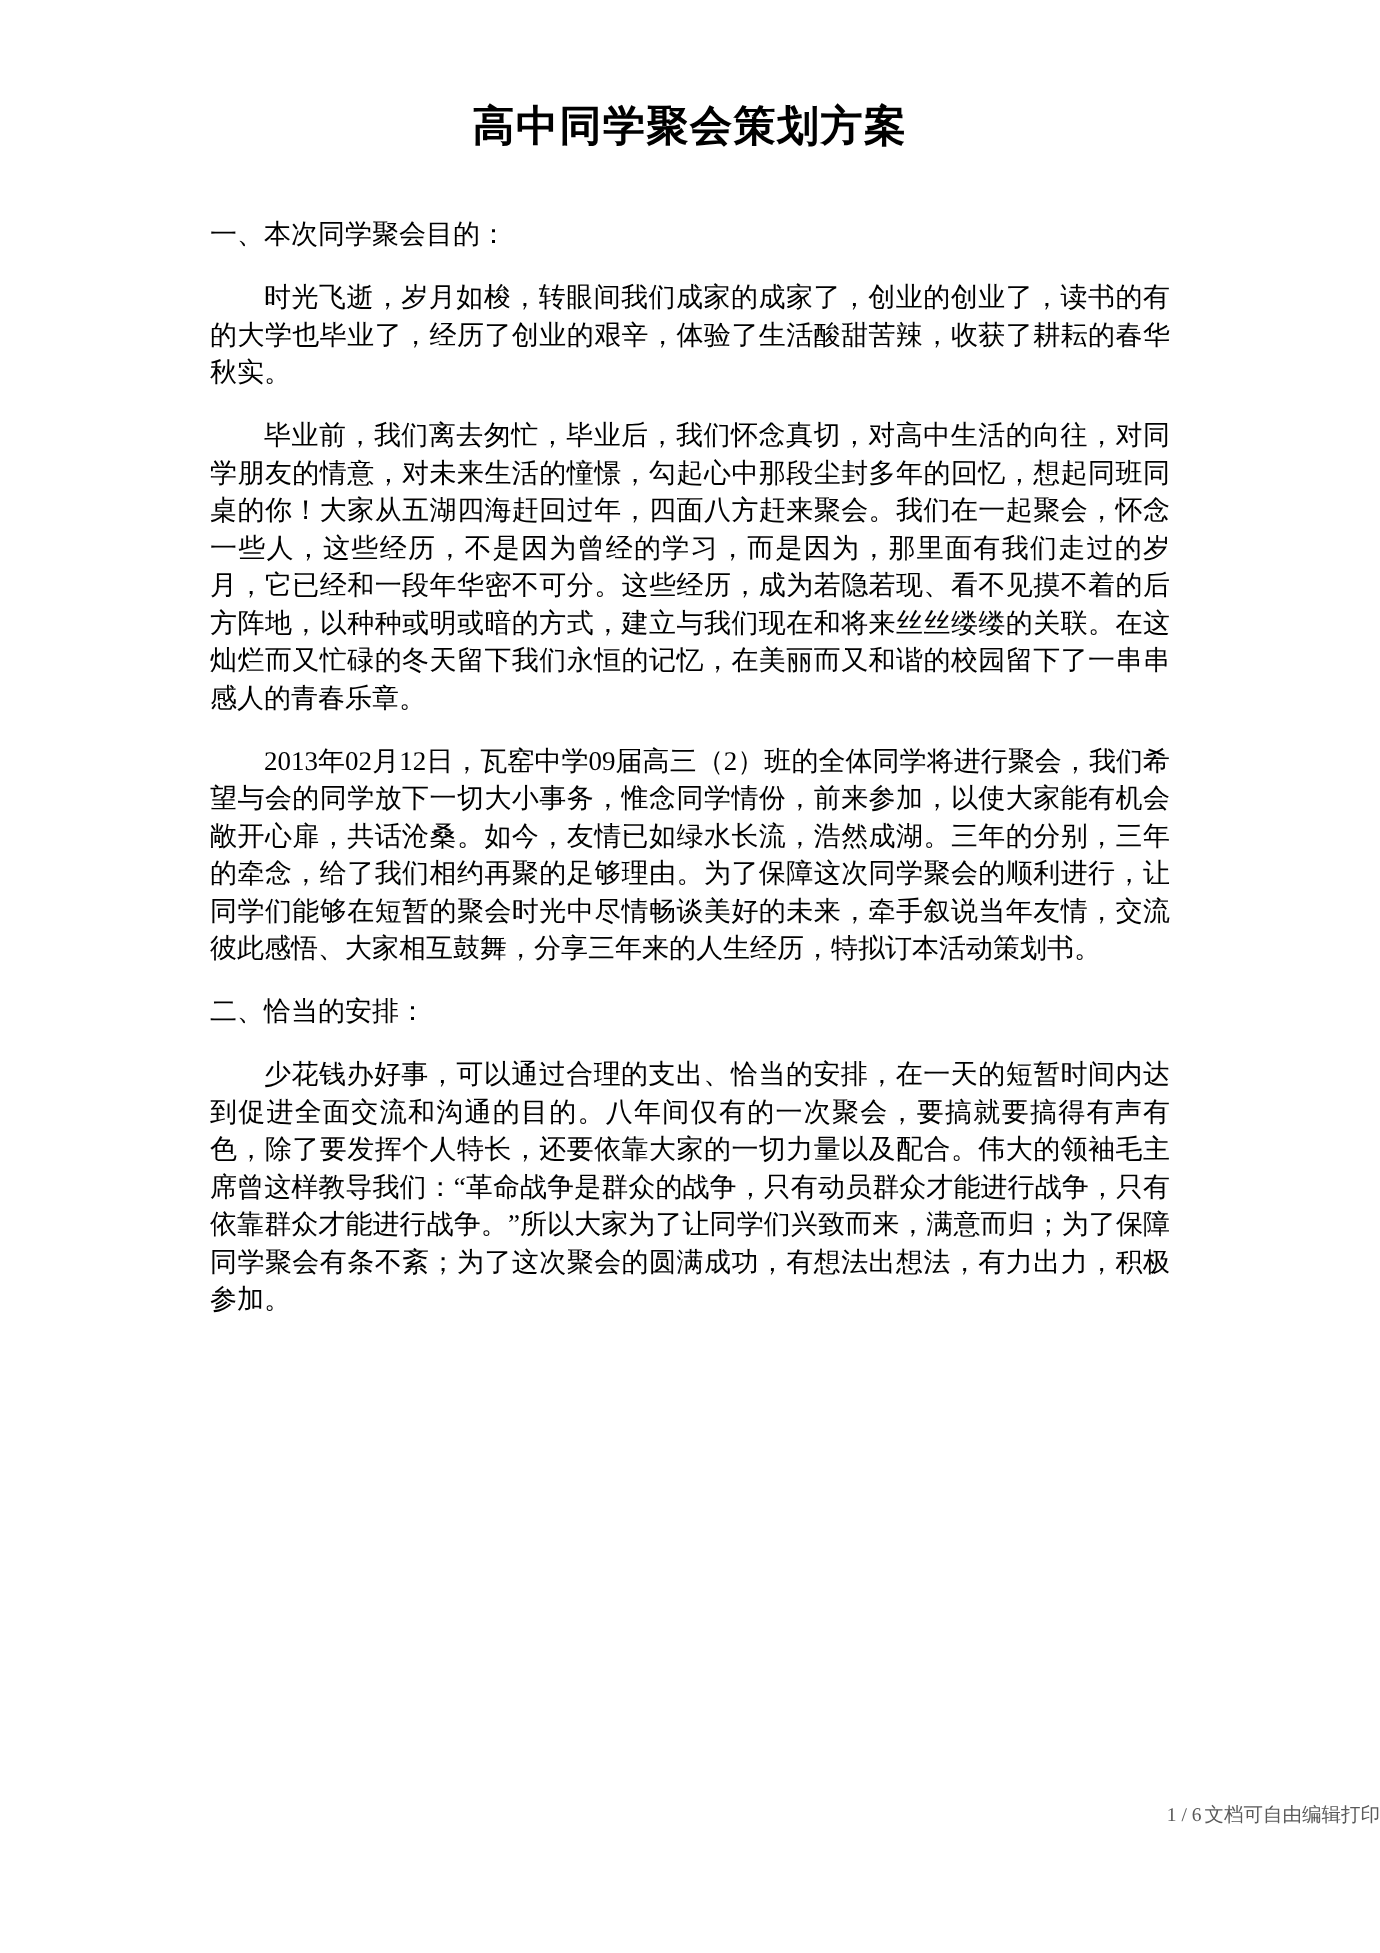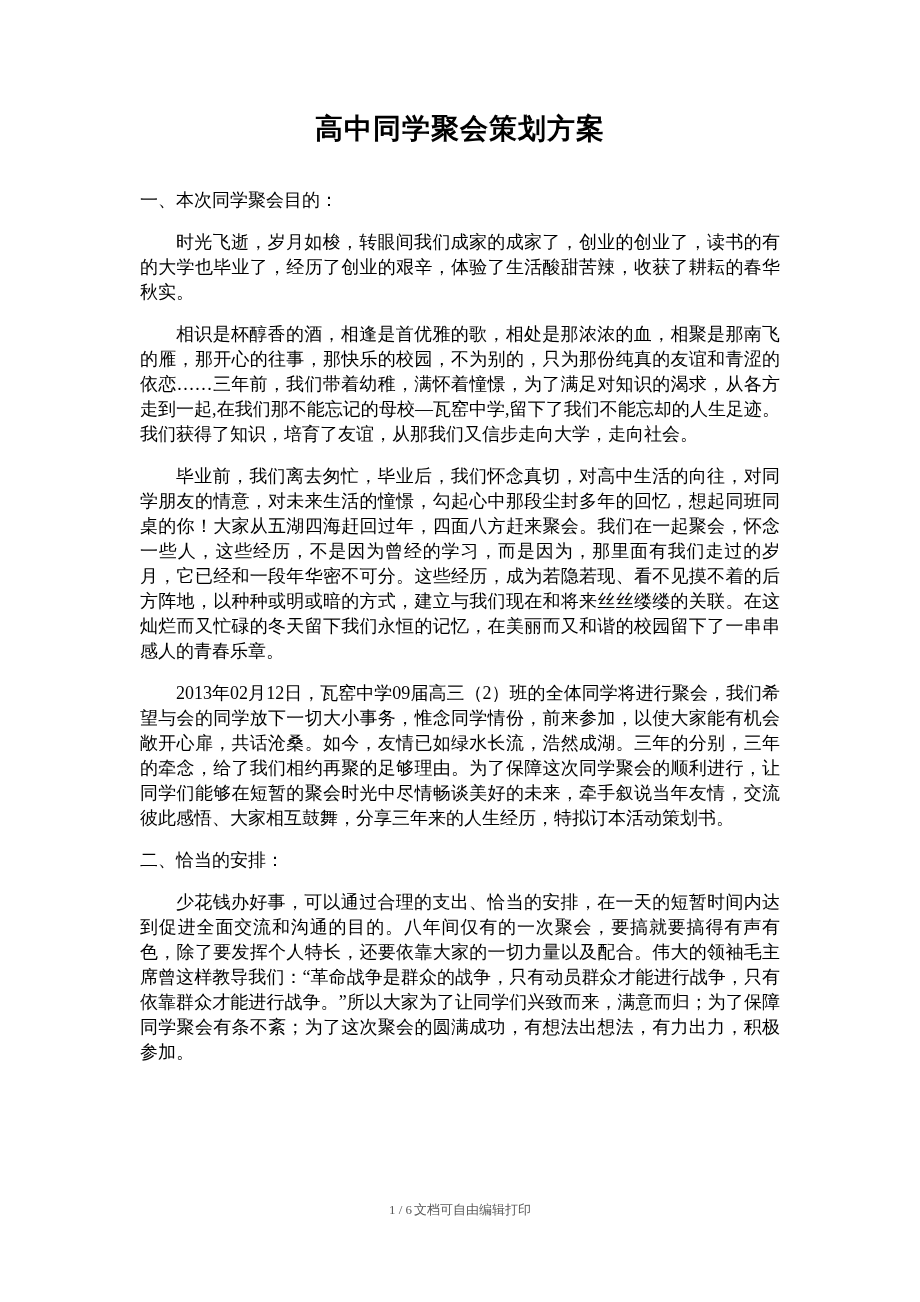--- a/index.html
+++ b/index.html
@@ -8,21 +8,21 @@
     width: 920px;
     height: 1302px;
     font-family: "Liberation Serif", "DejaVu Serif", serif;
     color: #000000;
   }
   .page {
     position: relative;
     width: 920px;
     height: 1302px;
     background: #ffffff;
-    padding: 112px 140px 0 140px;
+    padding: 68px 140px 0 140px;
     overflow: hidden;
   }
   .doc-title {
     font-size: 28px;
     font-weight: bold;
     text-align: center;
     line-height: 34px;
     margin-bottom: 42px;
     letter-spacing: 1px;
   }
@@ -39,38 +39,37 @@
     text-indent: 2em;
     margin-bottom: 17px;
     word-break: break-all;
   }
   .doc-section { margin: 0; }
   .page-footer {
     position: absolute;
     left: 0;
     right: 0;
     bottom: 84px;
-    text-align: center;
+    text-align: right;
     font-size: 13px;
     color: #595959;
     line-height: 16px;
   }
   .page-footer .page-number { margin-right: 2px; }
 </style>
 </head>
 <body>
 
 <div class="page">
 
   <h1 class="doc-title">高中同学聚会策划方案</h1>
 
   <section class="doc-section">
     <h2 class="doc-heading">一、本次同学聚会目的：</h2>
     <p class="doc-para">时光飞逝，岁月如梭，转眼间我们成家的成家了，创业的创业了，读书的有的大学也毕业了，经历了创业的艰辛，体验了生活酸甜苦辣，收获了耕耘的春华秋实。</p>
-    <p class="doc-para">相识是杯醇香的酒，相逢是首优雅的歌，相处是那浓浓的血，相聚是那南飞的雁，那开心的往事，那快乐的校园，不为别的，只为那份纯真的友谊和青涩的依恋……三年前，我们带着幼稚，满怀着憧憬，为了满足对知识的渴求，从各方走到一起,在我们那不能忘记的母校—瓦窑中学,留下了我们不能忘却的人生足迹。我们获得了知识，培育了友谊，从那我们又信步走向大学，走向社会。</p>
     <p class="doc-para">毕业前，我们离去匆忙，毕业后，我们怀念真切，对高中生活的向往，对同学朋友的情意，对未来生活的憧憬，勾起心中那段尘封多年的回忆，想起同班同桌的你！大家从五湖四海赶回过年，四面八方赶来聚会。我们在一起聚会，怀念一些人，这些经历，不是因为曾经的学习，而是因为，那里面有我们走过的岁月，它已经和一段年华密不可分。这些经历，成为若隐若现、看不见摸不着的后方阵地，以种种或明或暗的方式，建立与我们现在和将来丝丝缕缕的关联。在这灿烂而又忙碌的冬天留下我们永恒的记忆，在美丽而又和谐的校园留下了一串串感人的青春乐章。</p>
     <p class="doc-para">2013年02月12日，瓦窑中学09届高三（2）班的全体同学将进行聚会，我们希望与会的同学放下一切大小事务，惟念同学情份，前来参加，以使大家能有机会敞开心扉，共话沧桑。如今，友情已如绿水长流，浩然成湖。三年的分别，三年的牵念，给了我们相约再聚的足够理由。为了保障这次同学聚会的顺利进行，让同学们能够在短暂的聚会时光中尽情畅谈美好的未来，牵手叙说当年友情，交流彼此感悟、大家相互鼓舞，分享三年来的人生经历，特拟订本活动策划书。</p>
   </section>
 
   <section class="doc-section">
     <h2 class="doc-heading">二、恰当的安排：</h2>
     <p class="doc-para">少花钱办好事，可以通过合理的支出、恰当的安排，在一天的短暂时间内达到促进全面交流和沟通的目的。八年间仅有的一次聚会，要搞就要搞得有声有色，除了要发挥个人特长，还要依靠大家的一切力量以及配合。伟大的领袖毛主席曾这样教导我们：“革命战争是群众的战争，只有动员群众才能进行战争，只有依靠群众才能进行战争。”所以大家为了让同学们兴致而来，满意而归；为了保障同学聚会有条不紊；为了这次聚会的圆满成功，有想法出想法，有力出力，积极参加。</p>
   </section>
 
   <footer class="page-footer">

